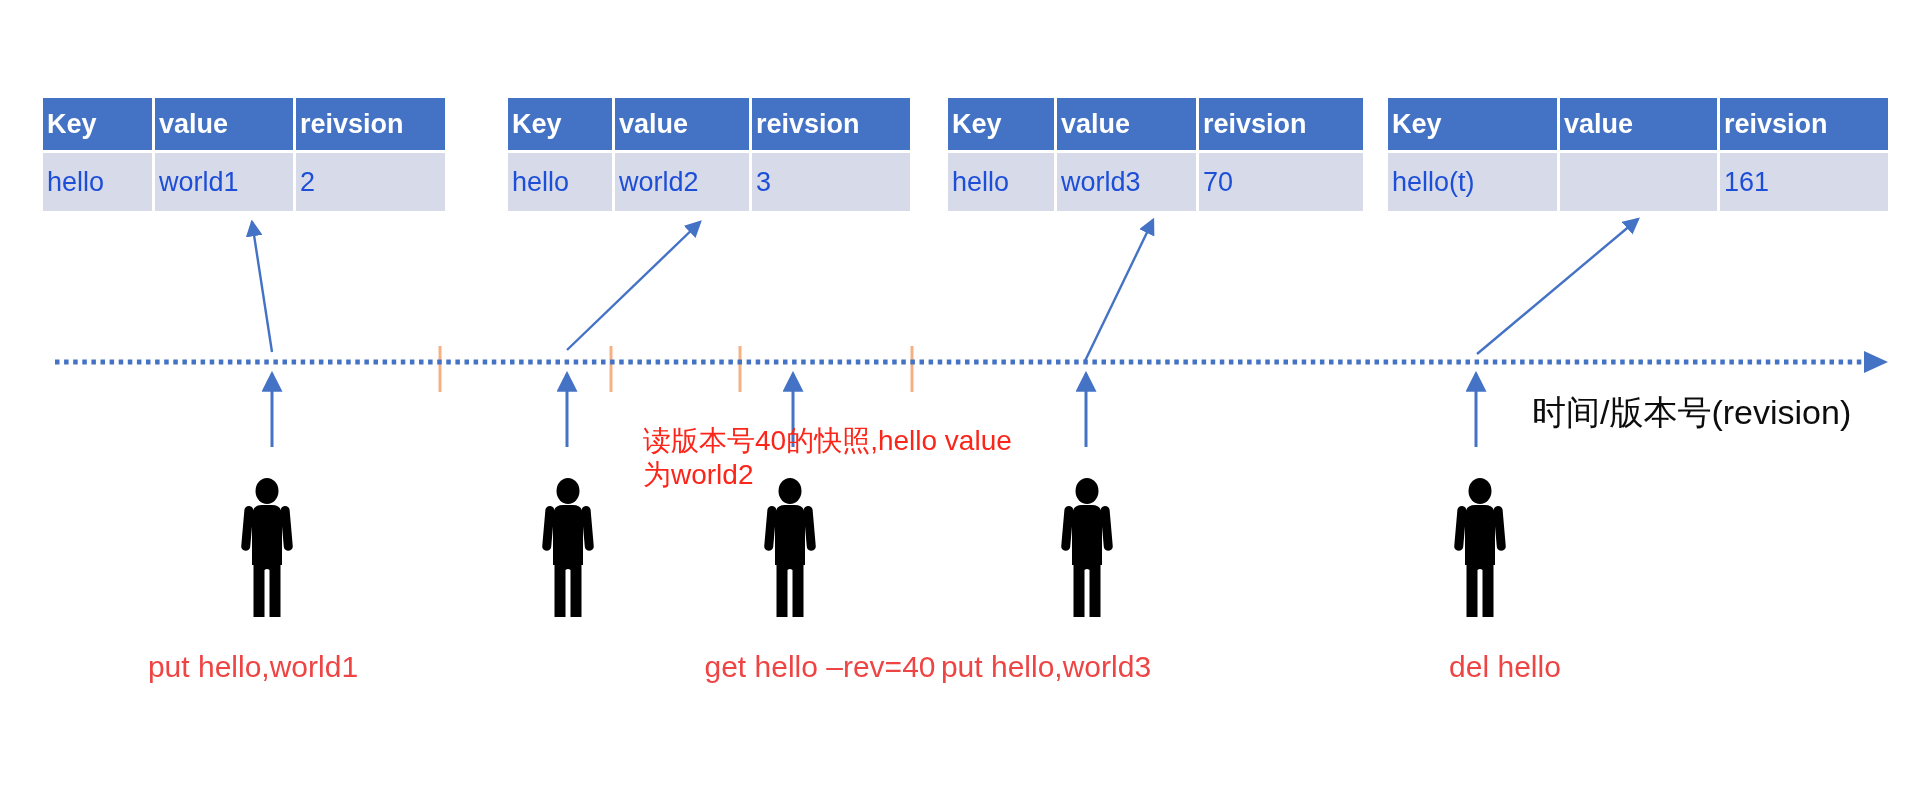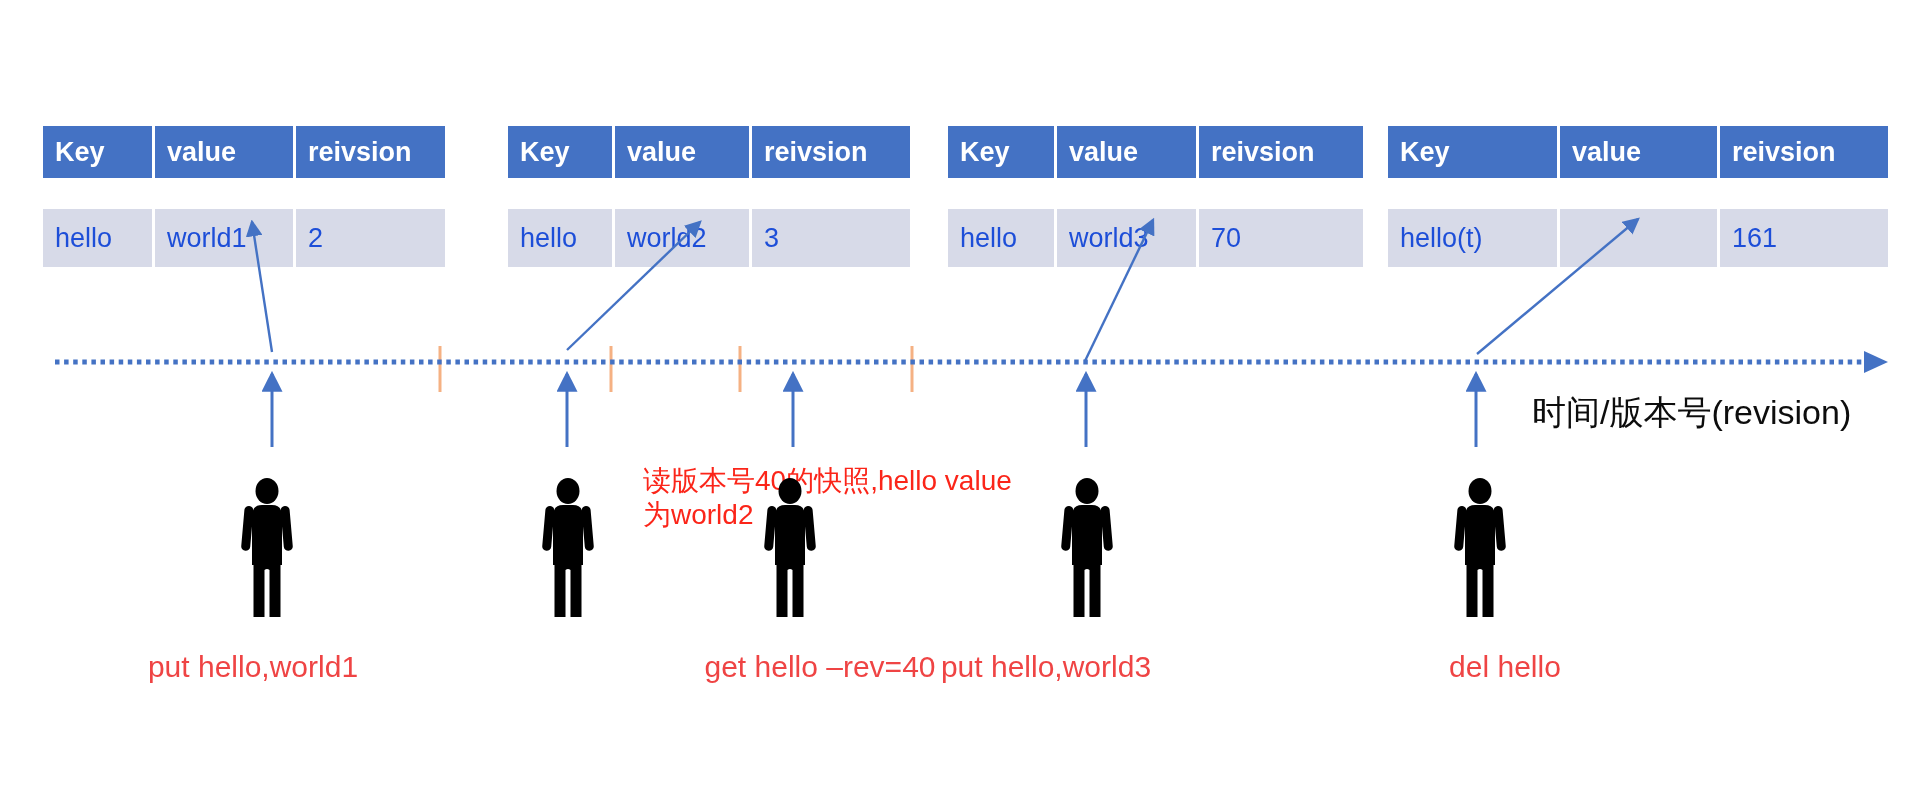--- a/index.html
+++ b/index.html
@@ -2,34 +2,34 @@
 <html><head>
 <meta charset="utf-8">
 <style>
   html,body{margin:0;padding:0;background:#ffffff;}
   body{font-family:"Liberation Sans","DejaVu Sans",sans-serif;}
   #canvas{position:relative;width:1920px;height:806px;background:#ffffff;overflow:hidden;}
 
   
   .tbl{position:absolute;top:98px;}
   .tr{display:flex;gap:3px;margin-bottom:3px;}
-  .td{box-sizing:border-box;padding-left:12px;white-space:nowrap;overflow:hidden;margin-top:28px;}
+  .td{box-sizing:border-box;padding-left:4px;white-space:nowrap;overflow:hidden;}
   .tr.head .td{background:#4472C4;color:#ffffff;font-weight:bold;font-size:27px;height:52px;line-height:52px;}
   .tr.body .td{background:#D7DAE8;color:#1d4ed8;font-size:27px;height:58px;line-height:58px;}
 
   
   #lines{position:absolute;left:0;top:0;width:1920px;height:806px;pointer-events:none;}
 
   
   .person{position:absolute;width:70px;height:143px;top:477px;}
   .person ellipse,.person path,.person rect{fill:#000000;}
 
   
   .cmd{position:absolute;top:650px;transform:translateX(-50%);font-size:30px;color:#ef4444;white-space:nowrap;}
-  #annotation{position:absolute;left:643px;top:424px;font-size:28px;line-height:34px;color:#FB2519;white-space:nowrap;margin-top:40px;}
+  #annotation{position:absolute;left:643px;top:424px;font-size:28px;line-height:34px;color:#FB2519;white-space:nowrap;}
   #axis-label{position:absolute;left:1532px;top:390px;font-size:34px;color:#0d0d0d;white-space:nowrap;}
 </style>
 </head>
 <body>
 
 <div id="canvas">
 
   <div class="tbl" style="left:43px">
     <div class="tr head">
       <div class="td" style="width:109px">Key</div>

